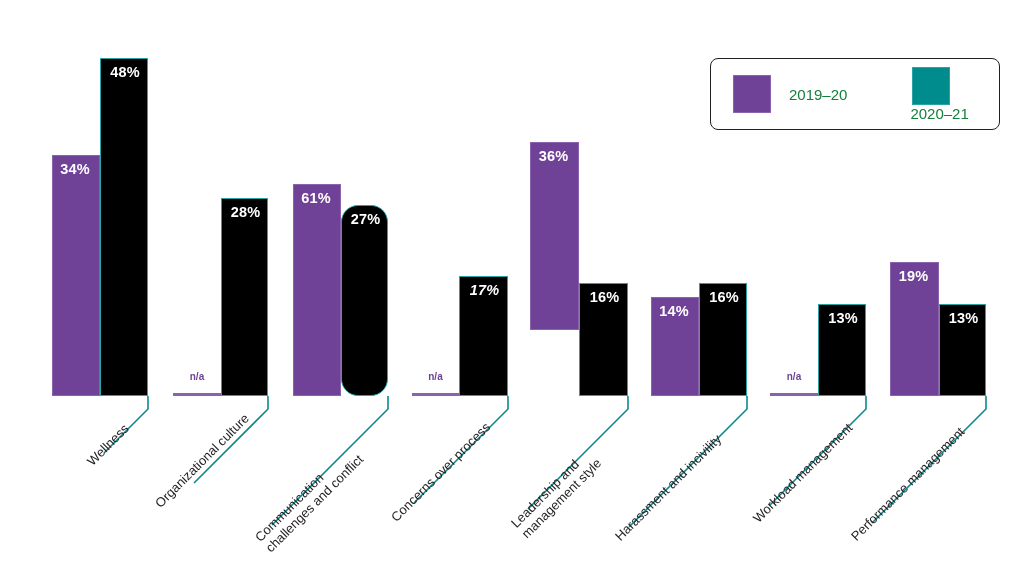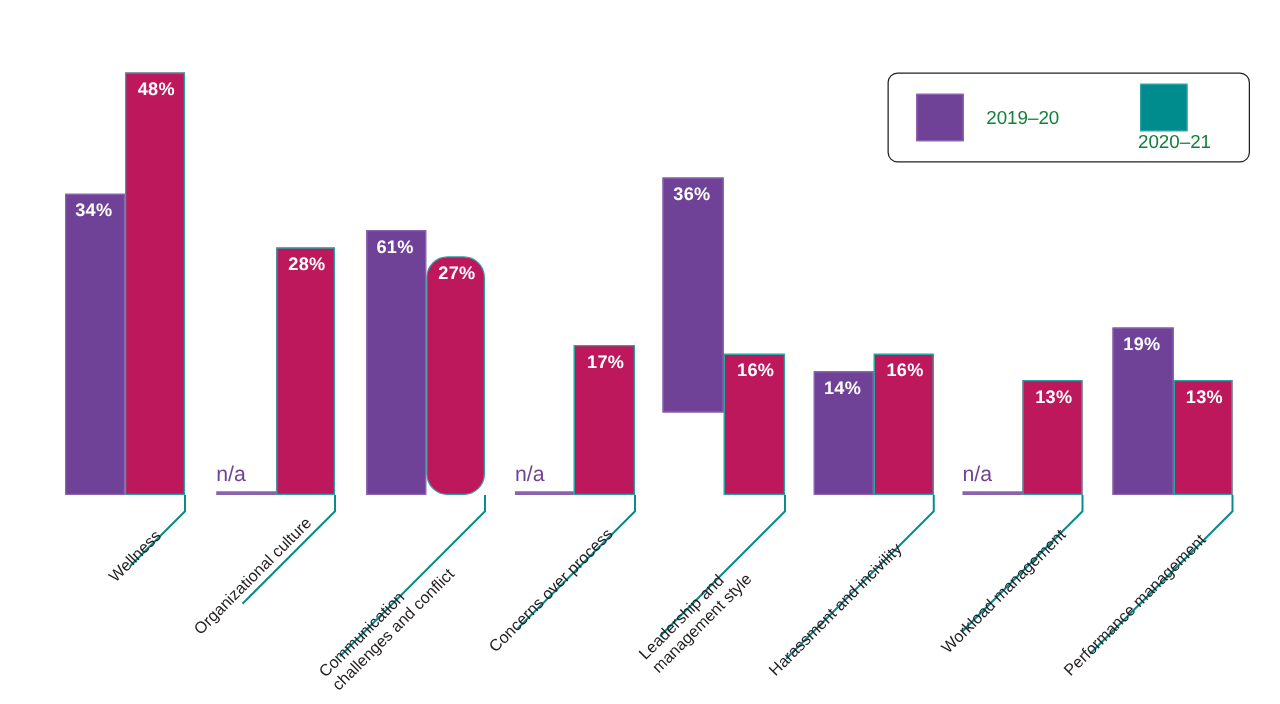--- a/index.html
+++ b/index.html
@@ -27,21 +27,21 @@
   
   .bar {
     position: absolute;
     box-sizing: border-box;
   }
   .bar.series-0 {
     background: #6F4298;
     border: 1px solid #8a62ad;
   }
   .bar.series-1 {
-    background: #be185d;
+    background: #000000;
     border: 1px solid #2aa3a4;
   }
   .bar-value {
     position: absolute;
     top: 6px;
     left: 0;
     right: 0;
     text-align: center;
     color: #ffffff;
     font-size: 14.5px;
@@ -54,23 +54,23 @@
 
   
   .na-stub {
     position: absolute;
     height: 3px;
     background: #8a62ad;
   }
   .na-label {
     position: absolute;
     color: #6F4298;
-    font-size: 17px;
-    font-weight: normal;
-    text-align: left;
+    font-size: 10px;
+    font-weight: bold;
+    text-align: center;
     line-height: 1.1;
   }
 
   
   .cat-label {
     position: absolute;
     color: #231f20;
     font-size: 13px;
     font-weight: normal;
     line-height: 15px;
@@ -150,21 +150,21 @@
 
     <div class="bar series-0" style="left:293px; width:48px; top:184px; height:212px;">
       <span class="bar-value">61%</span>
     </div>
     <div class="bar series-1" style="left:341px; width:47px; top:205px; height:191px;border-radius:17px;">
       <span class="bar-value">27%</span>
     </div>
 
     <div class="na-stub" style="left:412px; width:47px; top:393px;"></div>
     <div class="na-label" style="left:412px; width:47px; top:371px;">n/a</div>
-    <div class="bar series-1" style="left:459px; width:49px; top:276px; height:120px;">
+    <div class="bar series-1" style="left:459px; width:49px; top:276px; height:120px;font-style:italic;">
       <span class="bar-value">17%</span>
     </div>
 
     <div class="bar series-0" style="left:530px; width:49px; top:142px; height:188px;">
       <span class="bar-value">36%</span>
     </div>
     <div class="bar series-1" style="left:579px; width:49px; top:283px; height:113px;">
       <span class="bar-value">16%</span>
     </div>
 

